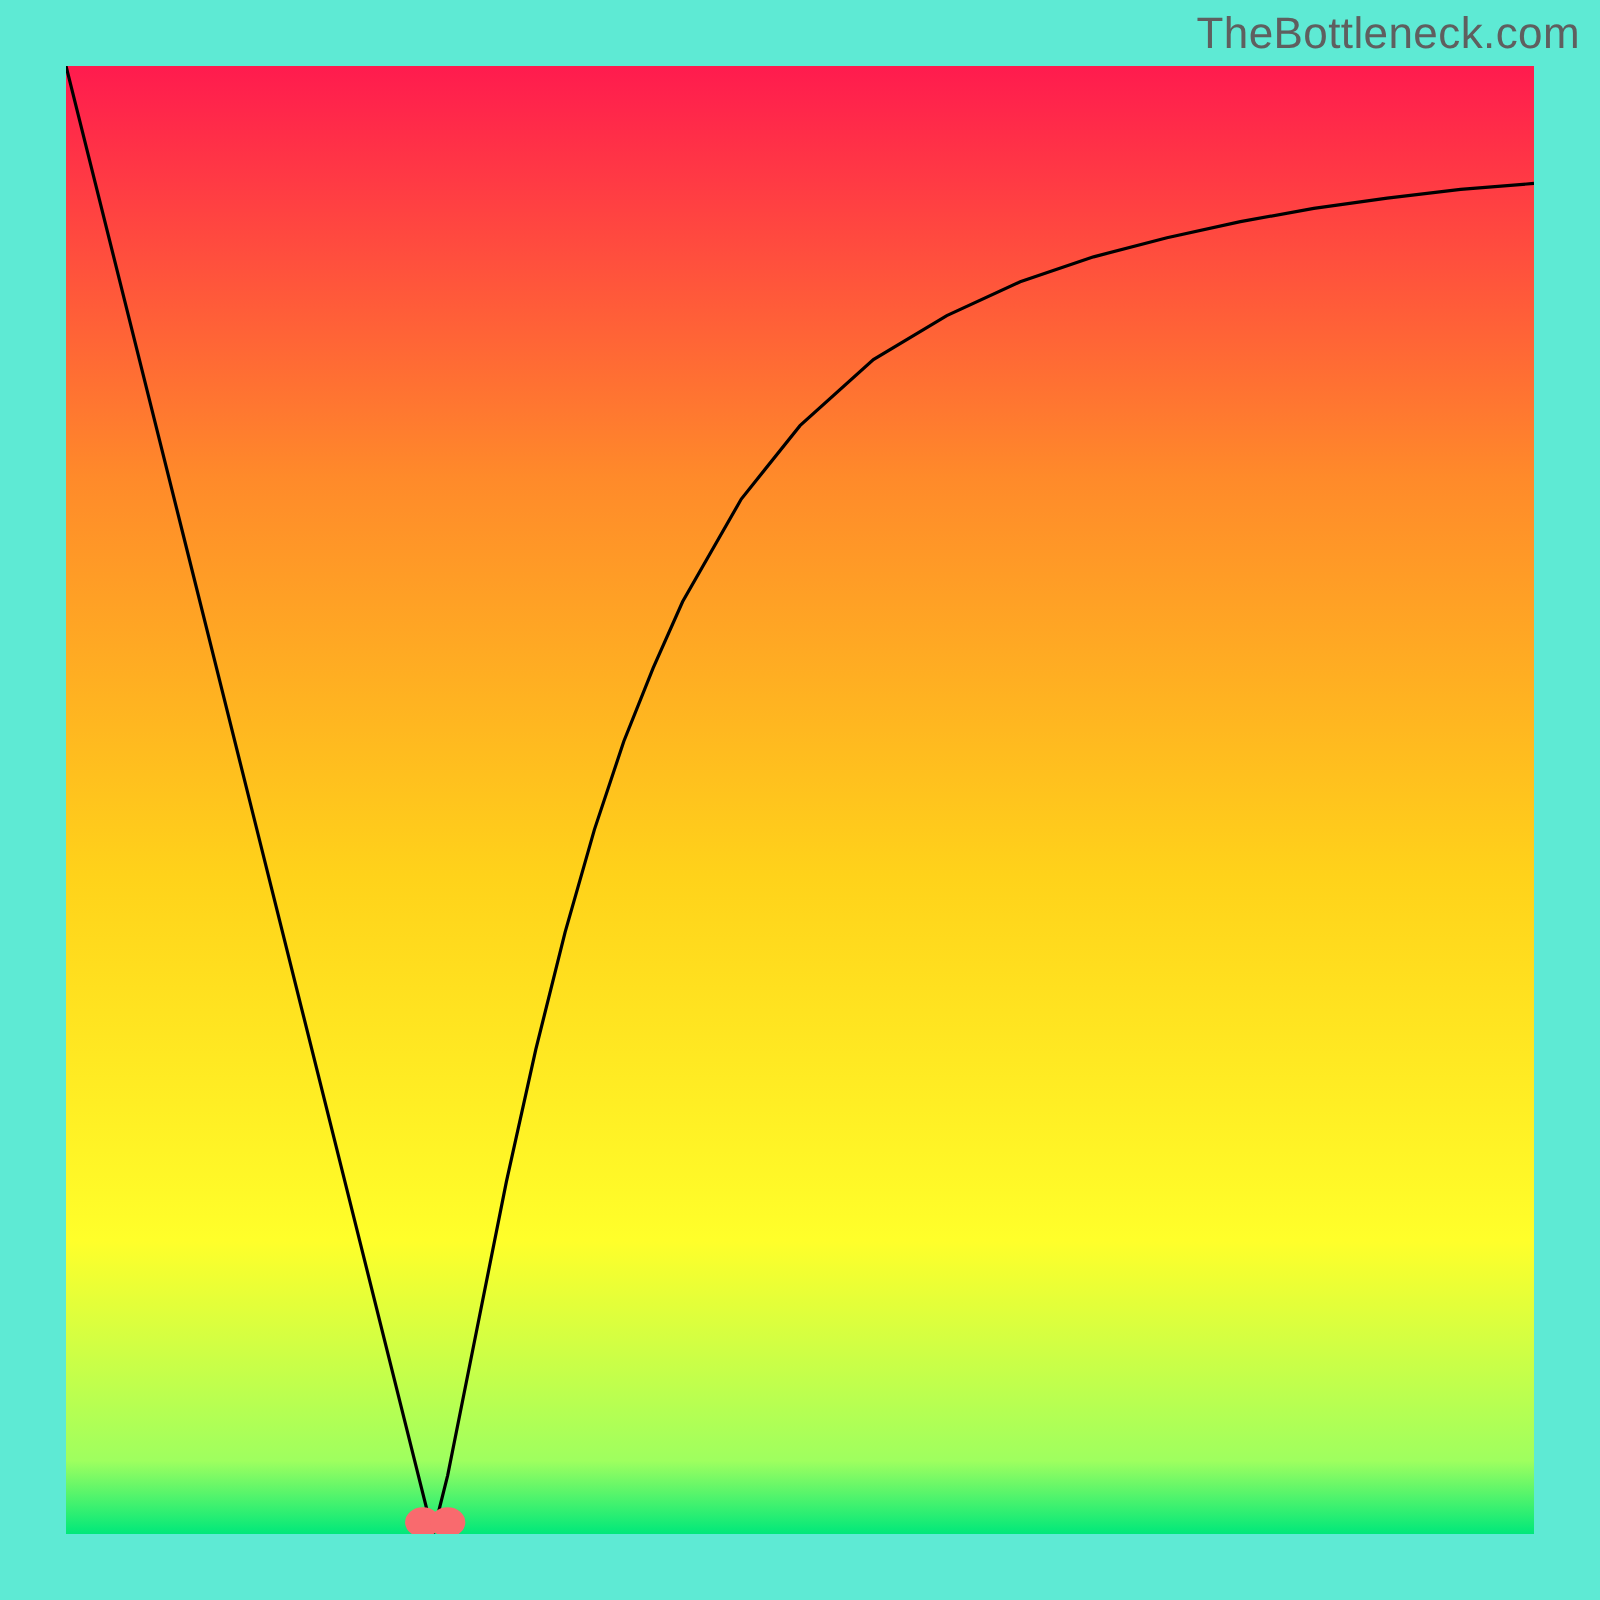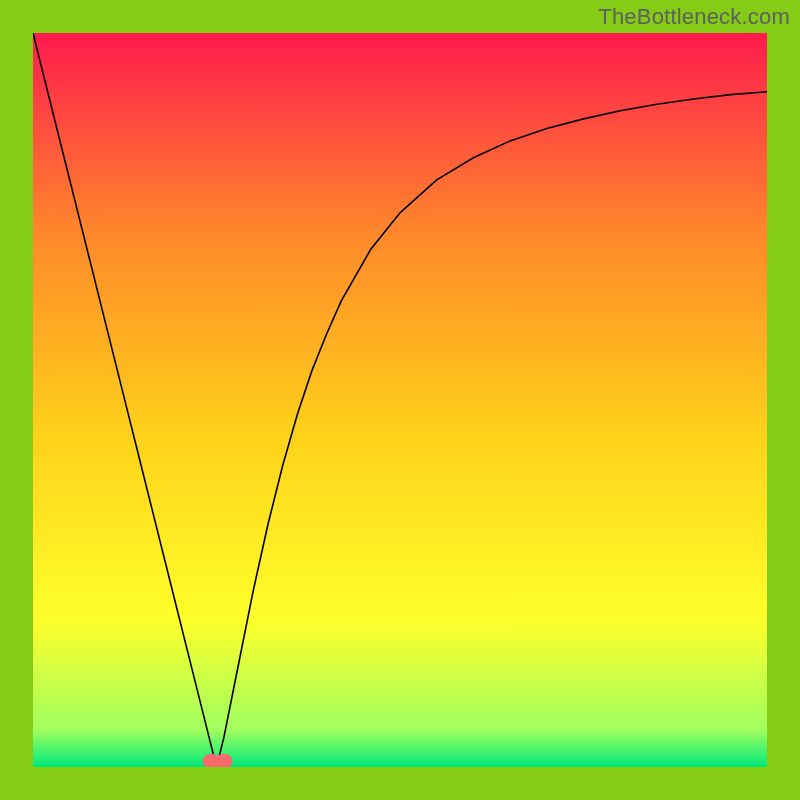--- a/index.html
+++ b/index.html
@@ -8,21 +8,21 @@
     width: 800px;
     height: 800px;
     background: #000;
     font-family: Arial, Helvetica, sans-serif;
     overflow: hidden;
   }
   .frame {
     position: relative;
     width: 800px;
     height: 800px;
-    background: #84cc16;
+    background: #5eead4;
     text-align: right;
   }
   .plot {
     position: absolute;
     left: 33px;
     top: 33px;
     width: 734px;
     height: 734px;
     overflow: hidden;
   }

